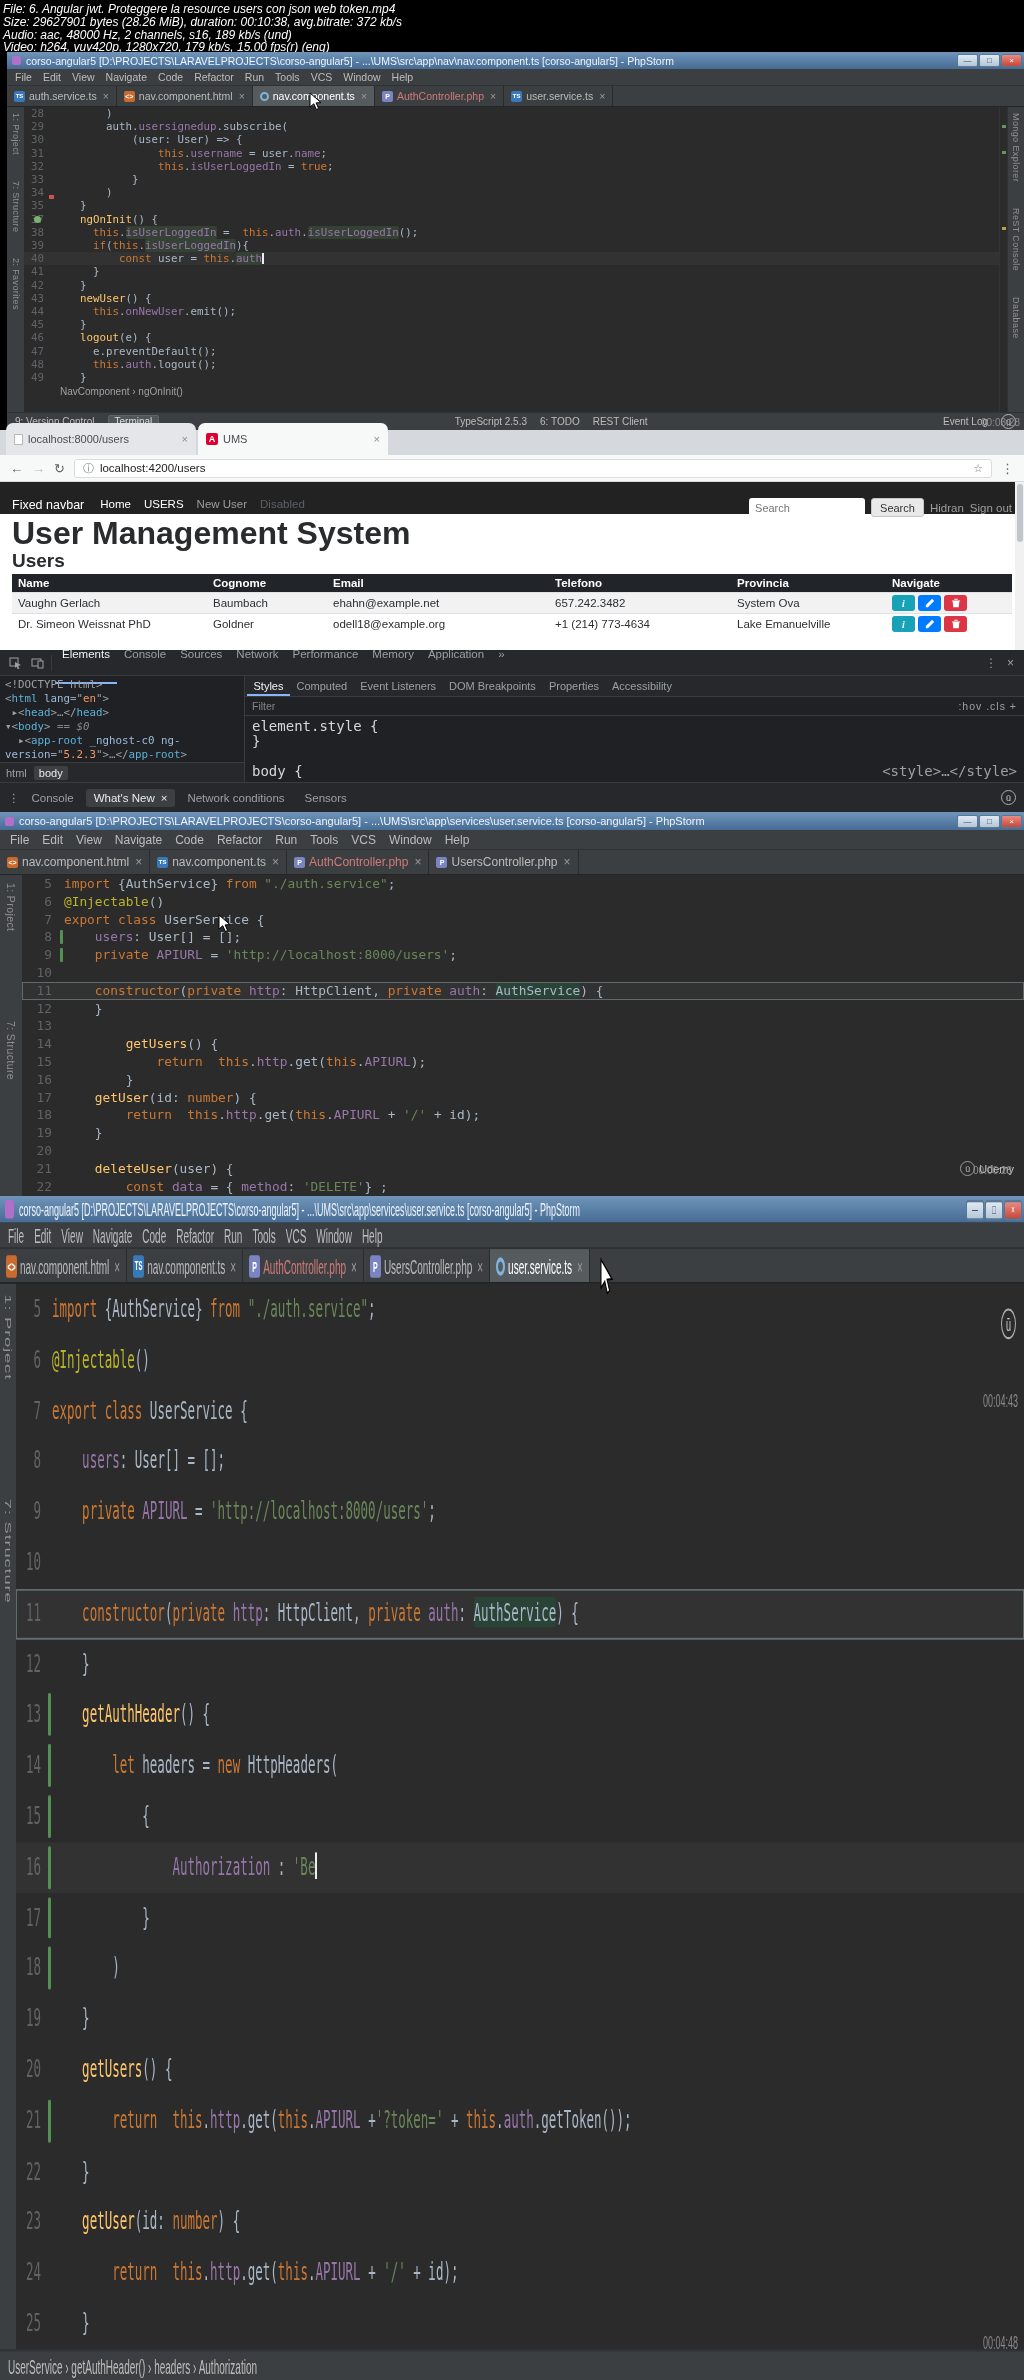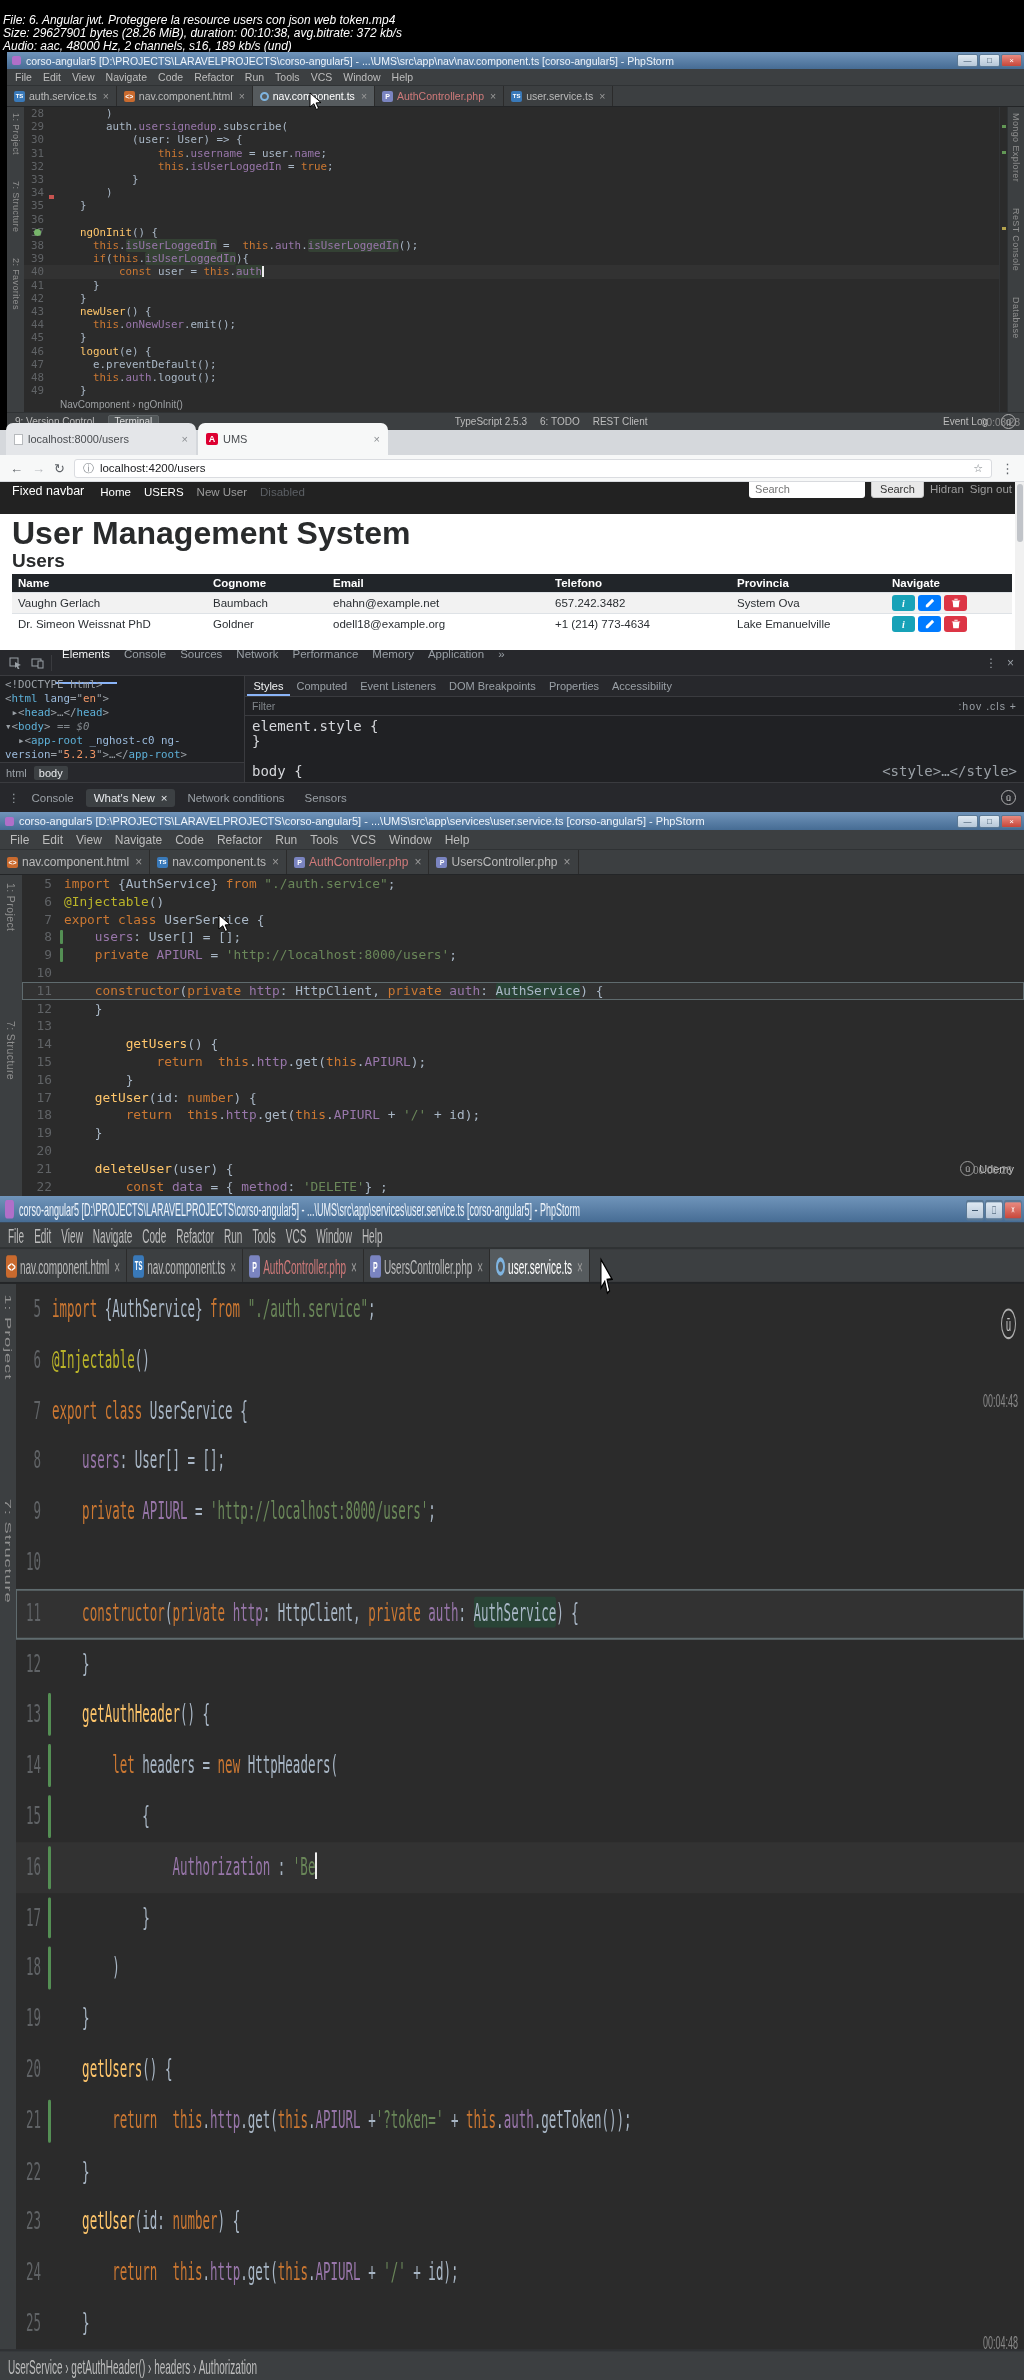--- a/index.html
+++ b/index.html
@@ -2,21 +2,21 @@
 <html><head>
 <meta charset="utf-8">
 <style>
 *{box-sizing:border-box;margin:0;padding:0}
 b,i,u{font-weight:normal;font-style:normal;text-decoration:none}
 html,body{background:#000}
 body{width:1024px;font-family:"Liberation Sans",sans-serif}
 .flex1{flex:1}
 
 
-.meta{height:52px;background:#000;color:#fff;font-style:italic;font-size:12px;line-height:12.8px;padding:14px 3px}
+.meta{height:52px;background:#000;color:#fff;font-style:italic;font-size:12px;line-height:12.8px;padding:3px 3px}
 
 
 .ide{position:relative;background:#2b2b2b;overflow:hidden}
 .titlebar{display:flex;align-items:center;background:linear-gradient(#7094ba,#466c94);color:#eef4fb;padding:0 2px 0 5px}
 .t-ico{display:inline-block;width:9px;height:9px;border-radius:2px;background:#b06fc9;margin-right:5px;flex:none}
 .titletext{white-space:nowrap;overflow:hidden;flex:1}
 .winbtns{display:flex;gap:1px;margin-left:4px}
 .wbtn{display:inline-flex;align-items:center;justify-content:center;width:21px;height:13px;font-size:8px;color:#274058;background:linear-gradient(#dfe9f2,#b6c7d8);border:1px solid #5a7894;border-radius:2px}
 .wbtn.close{background:linear-gradient(#e98b81,#c7473a);color:#fff}
 .menubar{display:flex;align-items:center;background:#3c3f41;color:#bdbdbd;border-bottom:1px solid #2f3234}
@@ -107,21 +107,21 @@
 .fav-doc{width:9px;height:11px;background:#fff;border:1px solid #b7babd;flex:none}
 .fav-a{width:12px;height:12px;border-radius:2px;background:#dd0031;color:#fff;font-size:9px;font-weight:bold;display:inline-flex;align-items:center;justify-content:center;flex:none}
 .cbar{height:27px;background:#f7f8f8;display:flex;align-items:center;gap:9px;padding:0 10px;border-bottom:1px solid #d8dade}
 .nav-ar{font-size:13px;color:#5f6368}
 .nav-ar.fwd{color:#b6b9bd}
 .omni{flex:1;height:19px;background:#fff;border:1px solid #dadce0;border-radius:3px;display:flex;align-items:center;gap:6px;padding:0 8px;font-size:11.5px;color:#202124}
 .omni .oi,.omni .ostar{color:#80868b;font-size:11px}
 .omni .ostar{margin-left:auto}
 .kebab{color:#5f6368;font-size:13px}
 .webpage{height:168px;background:#fff;position:relative;overflow:hidden}
-.bnav{height:29px;background:#222;display:flex;align-items:flex-end;gap:13px;padding:16px 12px;font-size:11.5px}
+.bnav{height:29px;background:#222;display:flex;align-items:flex-start;gap:13px;padding:16px 12px;font-size:11.5px}
 .bbrand{color:#fff;font-size:12.5px;margin-right:3px}
 .blink{color:#9d9d9d}.blink.on{color:#fff}.blink.dis{color:#5c6065}
 .bsearch{margin-left:auto;display:flex;gap:6px;align-items:center}
 .bsi{width:116px;height:19px;border-radius:3px;border:none;background:#fff;font-size:11px;padding:0 6px;color:#555;font-family:"Liberation Sans",sans-serif}
 .bsb{height:19px;border-radius:3px;background:#e9e9e9;border:1px solid #c6c6c6;font-size:11px;padding:0 8px;color:#333;font-family:"Liberation Sans",sans-serif}
 .buser{color:#9d9d9d}
 .pagepad{padding:2px 12px 0}
 .pgh1{font-size:32px;line-height:29px;color:#292b2c;font-weight:700;margin-top:3px;font-family:"Liberation Sans",sans-serif}
 .pgh2{font-size:19px;line-height:21px;color:#292b2c;font-weight:600;margin:2px 0 3px}
 .utable{width:100%;border-collapse:collapse;font-size:11.5px;table-layout:fixed}
@@ -257,24 +257,20 @@
             <span class="ln">33</span>
             <span class="ct"><span class="tk-p">            }</span></span>
           </div>
           <div class="cl">
             <span class="ln">34<i class="gm gm-red"></i></span>
             <span class="ct"><span class="tk-p">        )</span></span>
           </div>
           <div class="cl">
             <span class="ln">35</span>
             <span class="ct"><span class="tk-p">    }</span></span>
-          </div>
-          <div class="cl">
-            <span class="ln">36</span>
-            <span class="ct"></span>
           </div>
           <div class="cl">
             <span class="ln">37<i class="gm gm-dot"></i></span>
             <span class="ct"><span class="tk-p">    </span><span class="tk-m">ngOnInit</span><span class="tk-p">() {</span></span>
           </div>
           <div class="cl">
             <span class="ln">38</span>
             <span class="ct"><span class="tk-p">      </span><span class="tk-k">this</span><span class="tk-p">.</span><span class="tk-h">isUserLoggedIn</span><span class="tk-p"> =  </span><span class="tk-k">this</span><span class="tk-p">.</span><span class="tk-f">auth</span><span class="tk-p">.</span><span class="tk-h">isUserLoggedIn</span><span class="tk-p">();</span></span>
           </div>
           <div class="cl">

